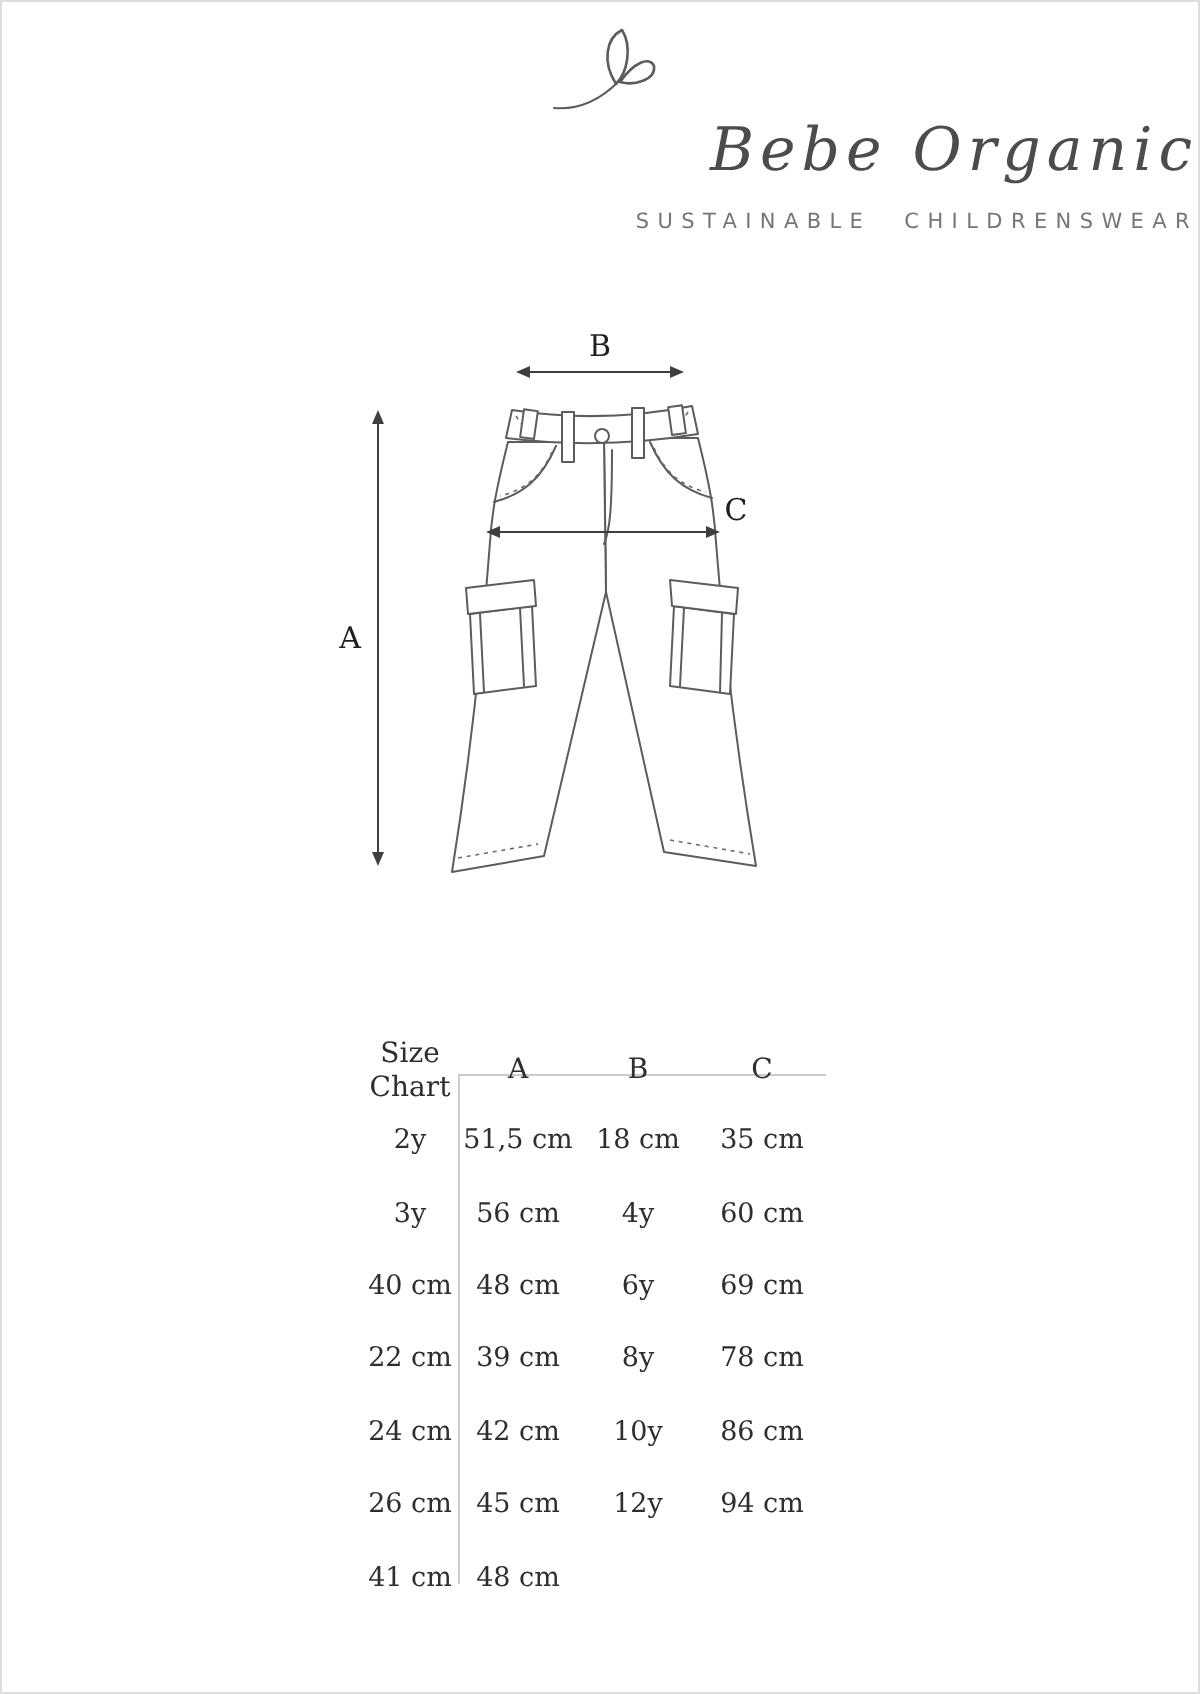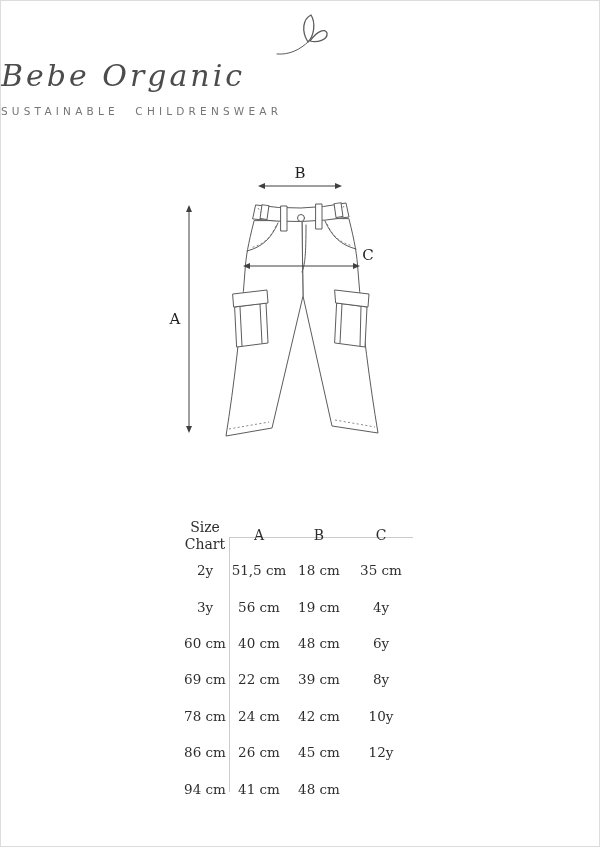--- a/index.html
+++ b/index.html
@@ -4,26 +4,26 @@
 <style>
   html,body{margin:0;padding:0;background:#ffffff;}
   .page{
     position:relative;width:600px;height:847px;box-sizing:border-box;
     background:#fff;border:1px solid #dcdcdc;overflow:hidden;
     font-family:"DejaVu Serif","Liberation Serif",serif;color:#2f2f2f;
   }
   
   .sprig{position:absolute;top:11px;left:50%;transform:translateX(1px) translateX(-50%);}
   .brand-name{
-    position:absolute;top:57px;left:0;width:100%;text-align:left;
+    position:absolute;top:57px;left:0;width:100%;text-align:right;
     font-family:"DejaVu Serif","Liberation Serif",cursive,serif;
     font-style:italic;font-weight:400;font-size:30px;letter-spacing:3px;color:#4c4c4c;
   }
   .brand-tagline{
-    position:absolute;top:104px;left:0;width:100%;text-align:left;
+    position:absolute;top:104px;left:0;width:100%;text-align:right;
     font-family:"DejaVu Sans","Liberation Sans",sans-serif;
     font-size:10.5px;letter-spacing:4.2px;word-spacing:9px;color:#757575;
   }
   
   .diagram{position:absolute;left:158px;top:158px;}
   .sketch{stroke:#5c5c5c;stroke-width:1;fill:#ffffff;stroke-linejoin:round;stroke-linecap:round;}
   .sketch-line{stroke:#5c5c5c;stroke-width:1;fill:none;stroke-linecap:round;}
   .sketch-dash{stroke:#6a6a6a;stroke-width:0.8;fill:none;stroke-dasharray:2 2.4;}
   .measure{stroke:#3f3f3f;stroke-width:1;fill:none;}
   .measure-head{fill:#3f3f3f;stroke:none;}
@@ -123,21 +123,20 @@
     <div class="cell head">B</div>
     <div class="cell head">C</div>
 
     <div class="cell">2y</div>
     <div class="cell">51,5 cm</div>
     <div class="cell">18 cm</div>
     <div class="cell">35 cm</div>
 
     <div class="cell">3y</div>
     <div class="cell">56 cm</div>
-    <div class="cell">19 cm</div>
 
     <div class="cell">4y</div>
     <div class="cell">60 cm</div>
     <div class="cell">40 cm</div>
     <div class="cell">48 cm</div>
 
     <div class="cell">6y</div>
     <div class="cell">69 cm</div>
     <div class="cell">22 cm</div>
     <div class="cell">39 cm</div>

